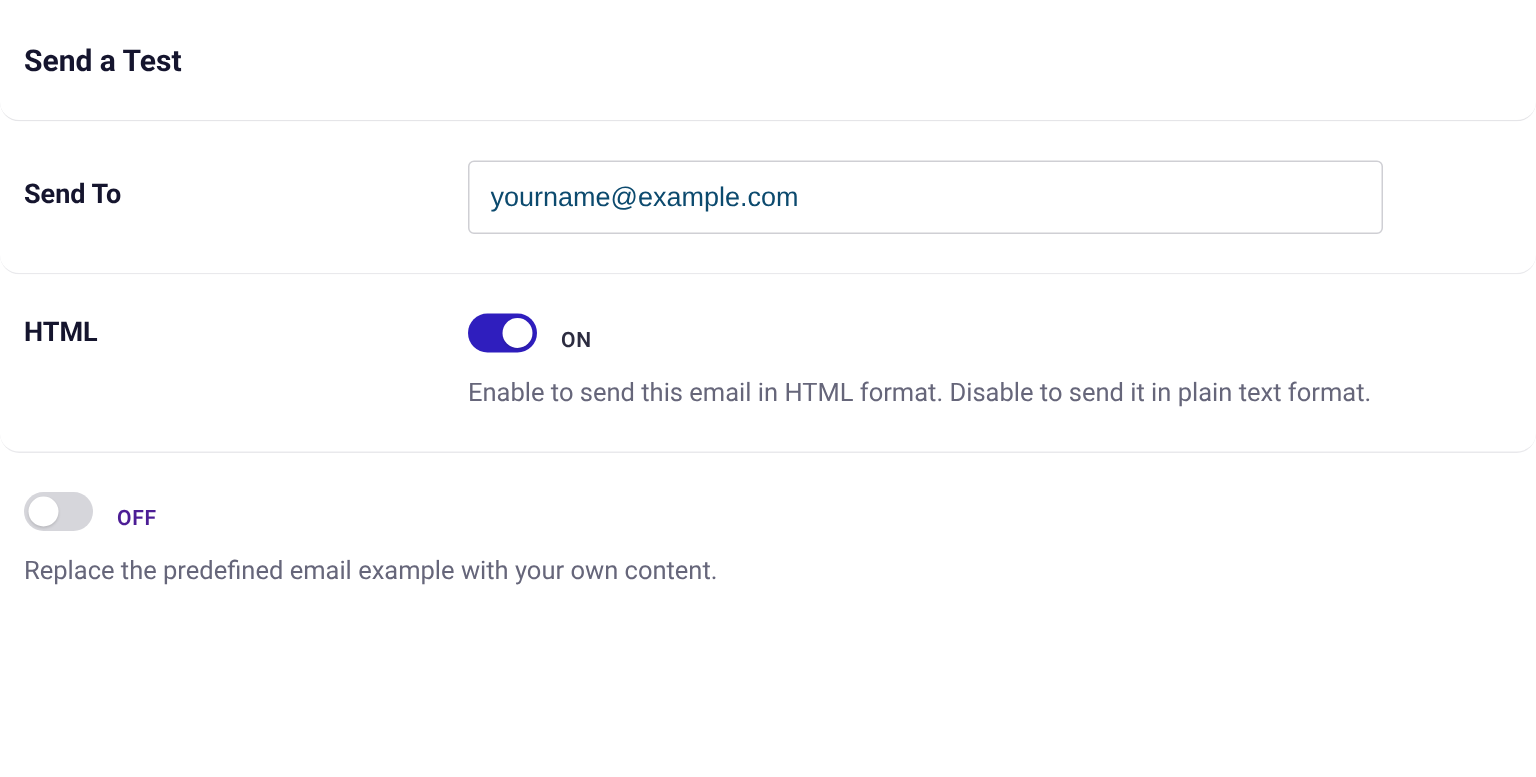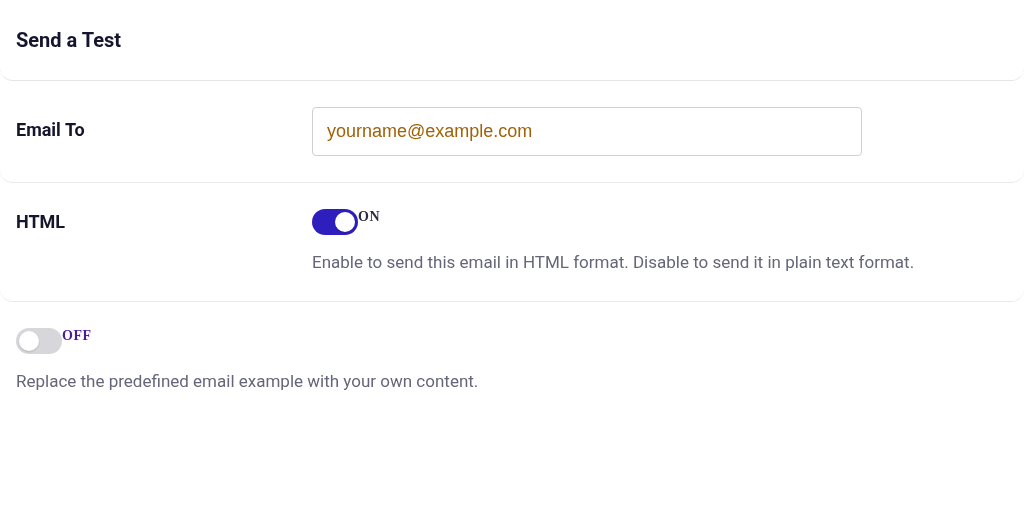--- a/index.html
+++ b/index.html
@@ -35,39 +35,39 @@
       flex: 0 0 296px;
       font-size: 18px;
       font-weight: 700;
       color: #15152e;
       padding-top: 12px;
     }
     .row-content {
       flex: 1;
     }
     .input-text {
-      width: 550px;
+      width: 610px;
       max-width: 100%;
       font-size: 18px;
-      color: #a16207;
+      color: #0c4a6e;
       padding: 13px 14px;
       border: 1px solid #cfcfd4;
       border-radius: 4px;
       background: #ffffff;
     }
     .help-text {
       font-size: 17px;
       color: #66667a;
       margin-top: 16px;
       line-height: 1.4;
     }
     .toggle-row {
       display: flex;
-      align-items: flex-start;
-      font-family: Liberation Serif, serif;
+      align-items: flex-end;
+      gap: 16px;
     }
     .toggle {
       width: 46px;
       height: 26px;
       border-radius: 13px;
       position: relative;
       cursor: pointer;
       flex-shrink: 0;
     }
     .toggle.on {
@@ -103,21 +103,21 @@
     .row-label.toggle-align {
       padding-top: 2px;
     }
   </style>
 </head>
 <body>
 
 <h2 class="section-title">Send a Test</h2>
 
 <div class="form-row">
-  <div class="row-label">Email To</div>
+  <div class="row-label">Send To</div>
   <div class="row-content">
     <input type="text" class="input-text" value="yourname@example.com" style="">
   </div>
 </div>
 
 <div class="form-row">
   <div class="row-label toggle-align">HTML</div>
   <div class="row-content">
     <div class="toggle-row">
       <div class="toggle on">

